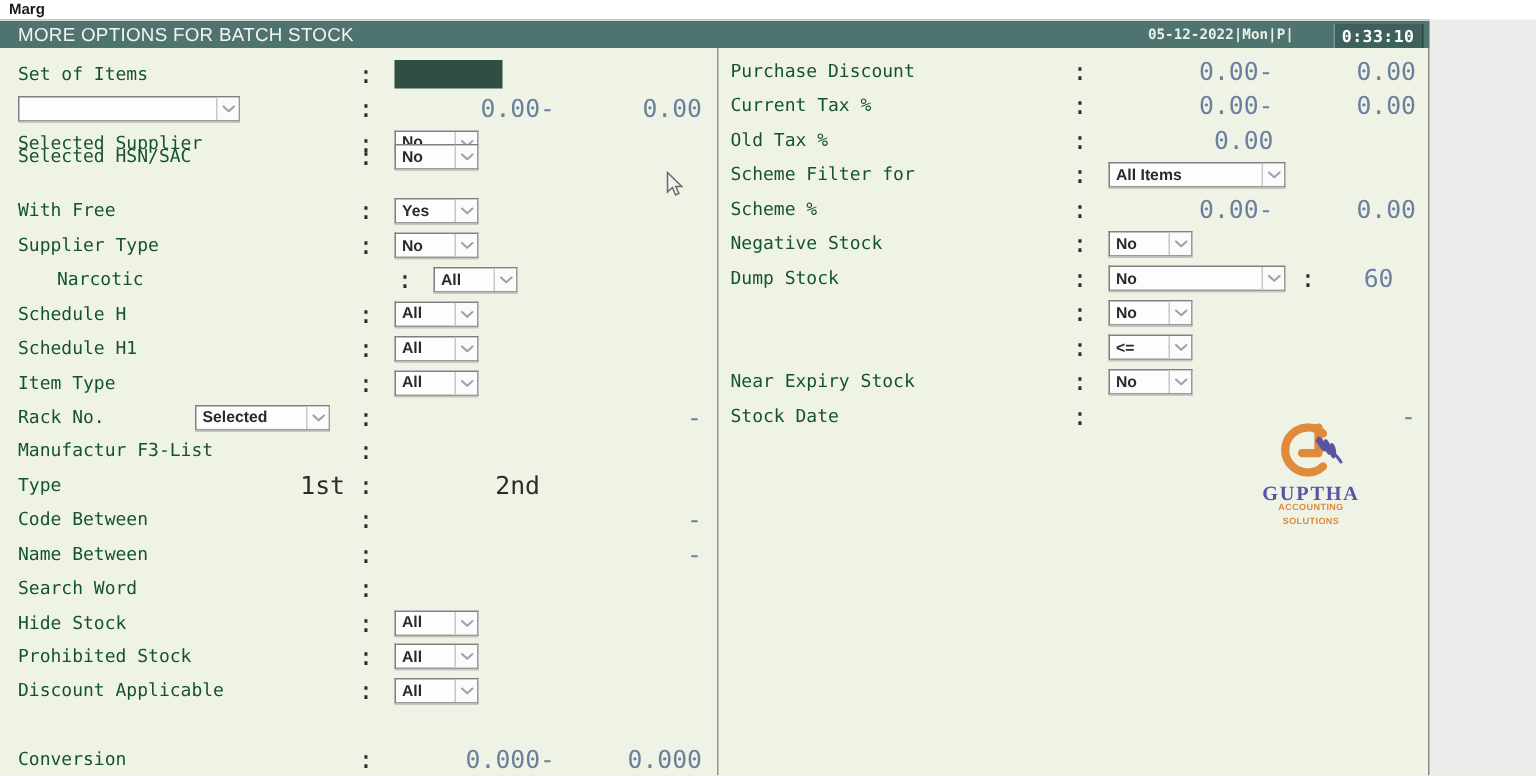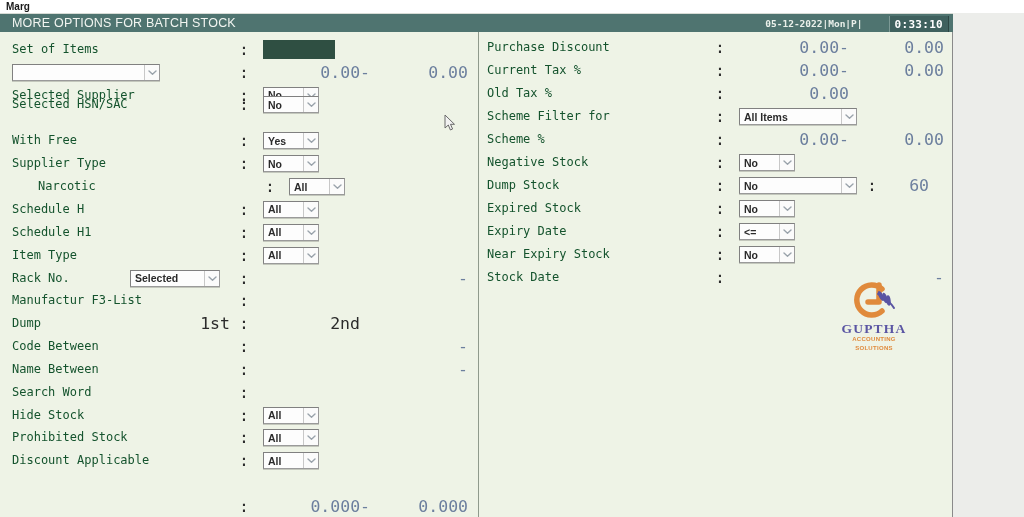--- a/index.html
+++ b/index.html
@@ -378,21 +378,21 @@
               </svg>
             </span>
           </div>
           <span class="num" style="left: 345px; width: 123px;">-</span>
         </div>
         <div class="row" style="top: 257.35px;">
           <span class="lbl">Manufactur F3-List</span>
           <span class="colon">:</span>
         </div>
         <div class="row" style="top: 280.2px;">
-          <span class="lbl">Dump</span>
+          <span class="lbl">Type</span>
           <span class="colon">:</span>
           <span class="num darktext" style="left: 190px; width: 40px;">1st</span>
           <span class="num darktext" style="left: 290px; width: 70px;">2nd</span>
         </div>
         <div class="row" style="top: 303.05px;">
           <span class="lbl">Code Between</span>
           <span class="colon">:</span>
           <span class="num" style="left: 345px; width: 123px;">-</span>
         </div>
         <div class="row" style="top: 325.9px;">
@@ -446,20 +446,21 @@
           <div class="combo" style="left: 263px; width: 116px;">
             <span class="combo-text">All</span>
             <span class="combo-arrow">
               <svg width="9" height="7" viewBox="0 0 9 7">
                 <path d="M1 2 L4.5 5.2 L8 2" fill="none" stroke="#9aa3ab" stroke-width="1.4" stroke-linecap="round" stroke-linejoin="round"></path>
               </svg>
             </span>
           </div>
         </div>
         <div class="row" style="top: 463px;">
+          <span class="lbl">Conversion</span>
           <span class="colon">:</span>
           <span class="num" style="left: 250px; width: 120px;">0.000-</span>
           <span class="num" style="left: 345px; width: 123px;">0.000</span>
         </div>
       </div>
     <div class="col col-right" id="col-right">
         <div class="row" style="top: 4px;">
           <span class="lbl">Purchase Discount</span>
           <span class="colon">:</span>
           <span class="num" style="left: 250px; width: 120px;">0.00-</span>
@@ -514,33 +515,31 @@
             <span class="combo-arrow">
               <svg width="9" height="7" viewBox="0 0 9 7">
                 <path d="M1 2 L4.5 5.2 L8 2" fill="none" stroke="#9aa3ab" stroke-width="1.4" stroke-linecap="round" stroke-linejoin="round"></path>
               </svg>
             </span>
           </div>
           <span class="colon" style="left: 388px;">:</span>
           <span class="num" style="left: 400px; width: 50px;">60</span>
         </div>
         <div class="row" style="top: 165px;">
-          <span class="lbl">Expired Stock</span>
           <span class="colon">:</span>
           <div class="combo" style="left: 260px; width: 56px;">
             <span class="combo-text">No</span>
             <span class="combo-arrow">
               <svg width="9" height="7" viewBox="0 0 9 7">
                 <path d="M1 2 L4.5 5.2 L8 2" fill="none" stroke="#9aa3ab" stroke-width="1.4" stroke-linecap="round" stroke-linejoin="round"></path>
               </svg>
             </span>
           </div>
         </div>
         <div class="row" style="top: 188px;">
-          <span class="lbl">Expiry Date</span>
           <span class="colon">:</span>
           <div class="combo" style="left: 260px; width: 56px;">
             <span class="combo-text">&lt;=</span>
             <span class="combo-arrow">
               <svg width="9" height="7" viewBox="0 0 9 7">
                 <path d="M1 2 L4.5 5.2 L8 2" fill="none" stroke="#9aa3ab" stroke-width="1.4" stroke-linecap="round" stroke-linejoin="round"></path>
               </svg>
             </span>
           </div>
         </div>

